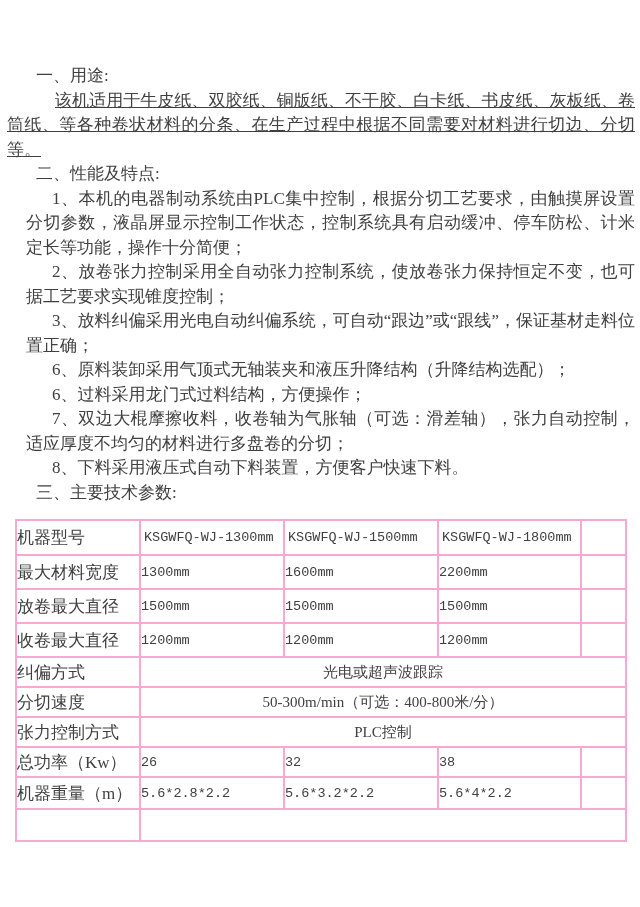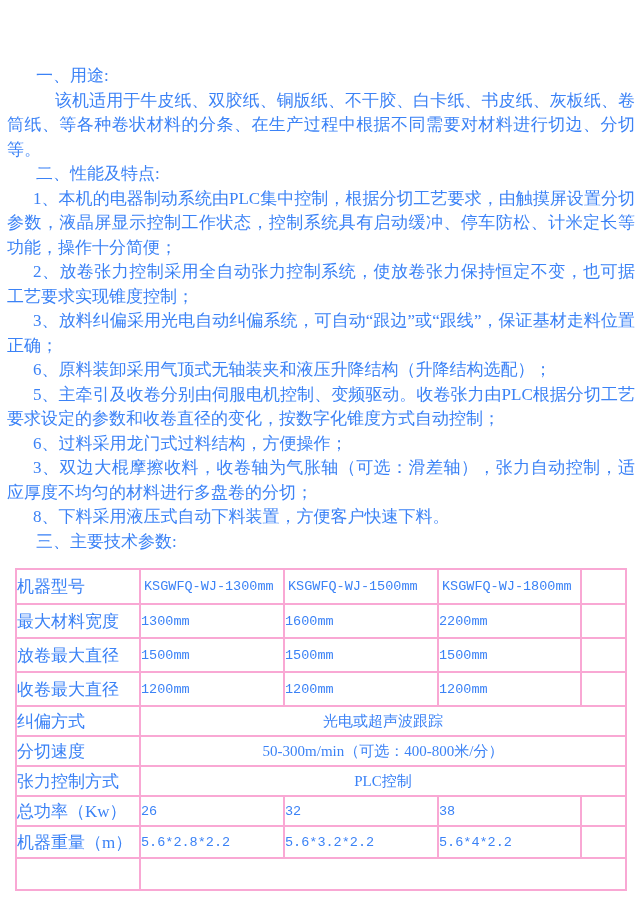--- a/index.html
+++ b/index.html
@@ -6,41 +6,43 @@
     margin: 0;
     padding: 0;
     background: #ffffff;
   }
   .page {
     position: relative;
     width: 640px;
     height: 907px;
     box-sizing: border-box;
     background: #ffffff;
-    color: #3b82f6;
+    color: #404040;
     padding: 64px 5px 0 7px;
     overflow: hidden;
     font-family: "Liberation Serif", "DejaVu Serif", serif;
   }
   .page p {
     margin: 0;
     font-size: 17px;
     line-height: 24.5px;
     text-align: justify;
     word-break: normal;
   }
   p.head {
     text-indent: 29px;
     text-align: left;
   }
   p.item {
     text-indent: 26px;
+    margin-left: 19px;
   }
   p.intro {
     text-indent: 48px;
+    text-decoration: underline;
   }
   table.specs {
     border-collapse: collapse;
     table-layout: fixed;
     width: 612px;
     margin: 14px 0 0 8px;
   }
   table.specs td {
     border: 2px solid #f9a8d4;
     vertical-align: middle;
@@ -83,23 +85,22 @@
 <div class="page">
 
   <p class="head">一、用途:</p>
   <p class="intro">该机适用于牛皮纸、双胶纸、铜版纸、不干胶、白卡纸、书皮纸、灰板纸、卷筒纸、等各种卷状材料的分条、在生产过程中根据不同需要对材料进行切边、分切等。</p>
 
   <p class="head">二、性能及特点:</p>
   <p class="item">1、本机的电器制动系统由PLC集中控制，根据分切工艺要求，由触摸屏设置分切参数，液晶屏显示控制工作状态，控制系统具有启动缓冲、停车防松、计米定长等功能，操作十分简便；</p>
   <p class="item">2、放卷张力控制采用全自动张力控制系统，使放卷张力保持恒定不变，也可据工艺要求实现锥度控制；</p>
   <p class="item">3、放料纠偏采用光电自动纠偏系统，可自动“跟边”或“跟线”，保证基材走料位置正确；</p>
   <p class="item">6、原料装卸采用气顶式无轴装夹和液压升降结构（升降结构选配）；</p>
-  <p class="item">5、主牵引及收卷分别由伺服电机控制、变频驱动。收卷张力由PLC根据分切工艺要求设定的参数和收卷直径的变化，按数字化锥度方式自动控制；</p>
   <p class="item">6、过料采用龙门式过料结构，方便操作；</p>
-  <p class="item">3、双边大棍摩擦收料，收卷轴为气胀轴（可选：滑差轴），张力自动控制，适应厚度不均匀的材料进行多盘卷的分切；</p>
+  <p class="item">7、双边大棍摩擦收料，收卷轴为气胀轴（可选：滑差轴），张力自动控制，适应厚度不均匀的材料进行多盘卷的分切；</p>
   <p class="item">8、下料采用液压式自动下料装置，方便客户快速下料。</p>
 
   <p class="head">三、主要技术参数:</p>
 
   <table class="specs">
     <colgroup>
         <col class="c0">
         <col class="c1">
         <col class="c2">
         <col class="c3">

